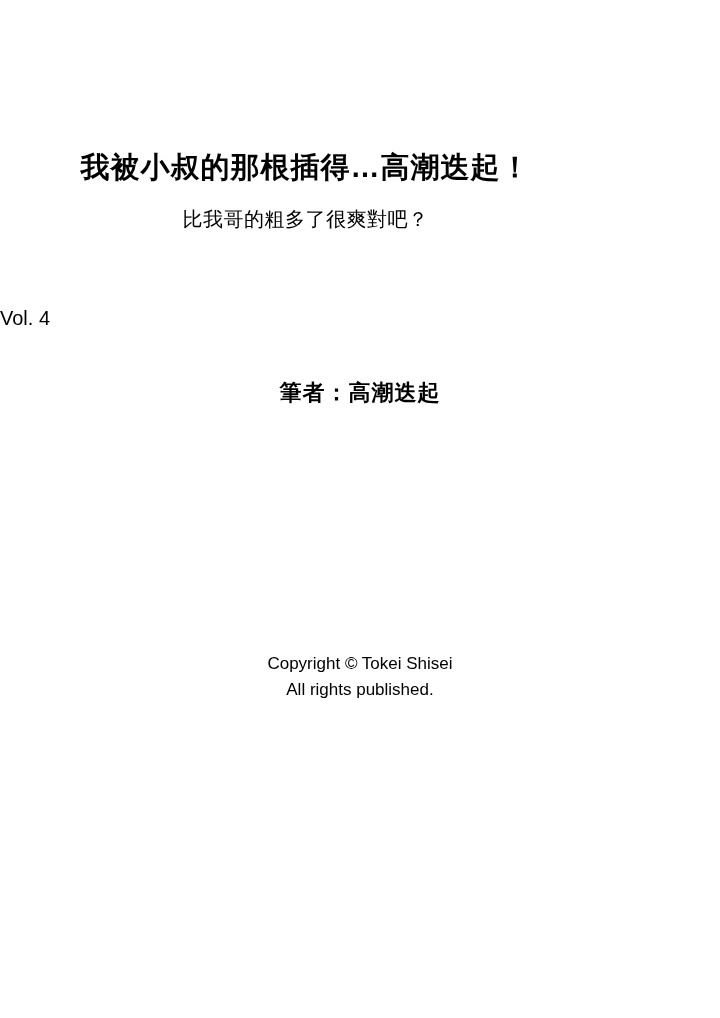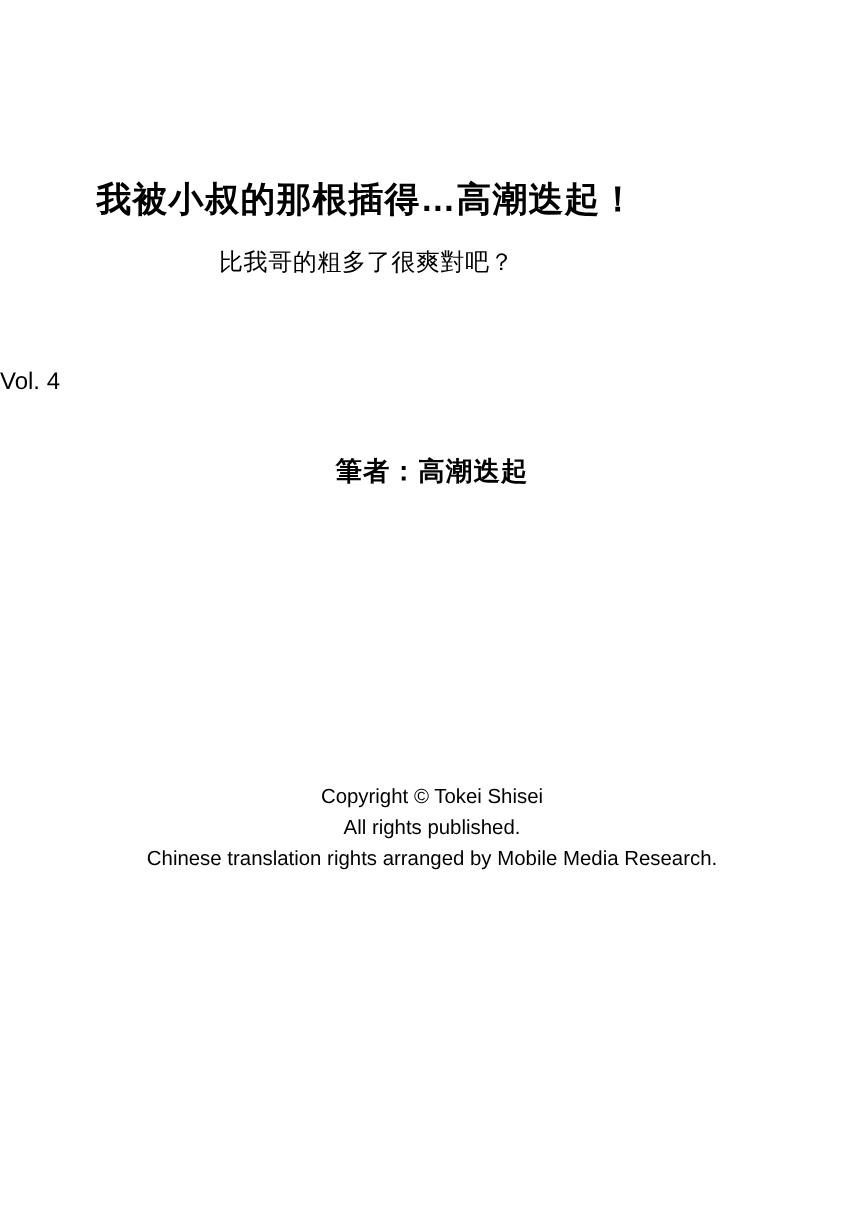--- a/index.html
+++ b/index.html
@@ -85,16 +85,15 @@
     <div class="subtitle">比我哥的粗多了很爽對吧？</div>
   </div>
 
   <div class="volume">Vol. 4</div>
 
   <div class="author">筆者：高潮迭起</div>
 
   <div class="copyright-block">
     <span class="copyright-line">Copyright © Tokei Shisei</span>
     <span class="copyright-line">All rights published.</span>
-    <span class="copyright-line">Chinese translation rights arranged by Mobile Media Research.</span>
   </div>
 
 </div>
 
 </body></html>

